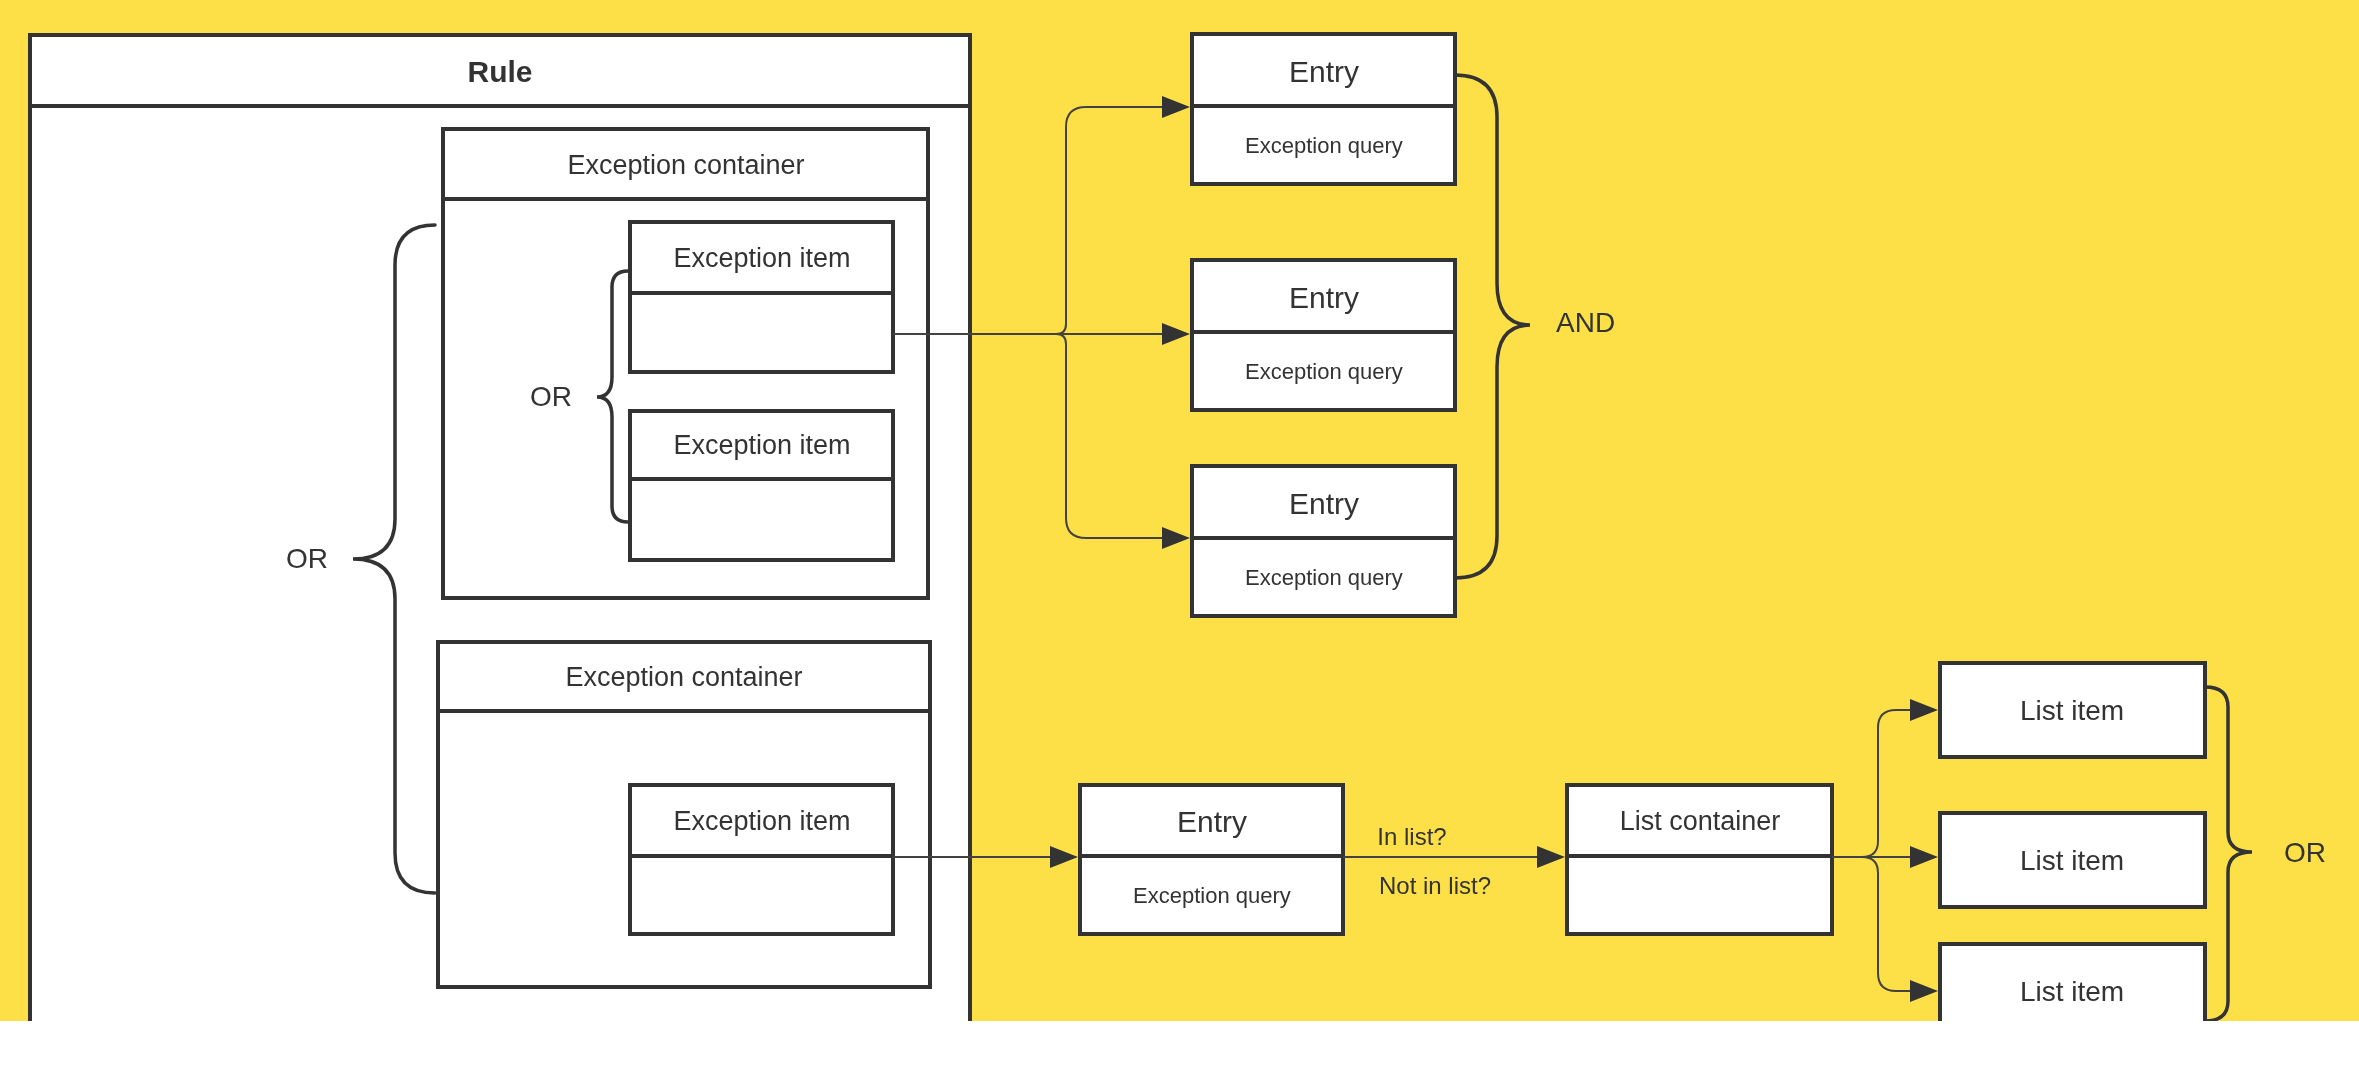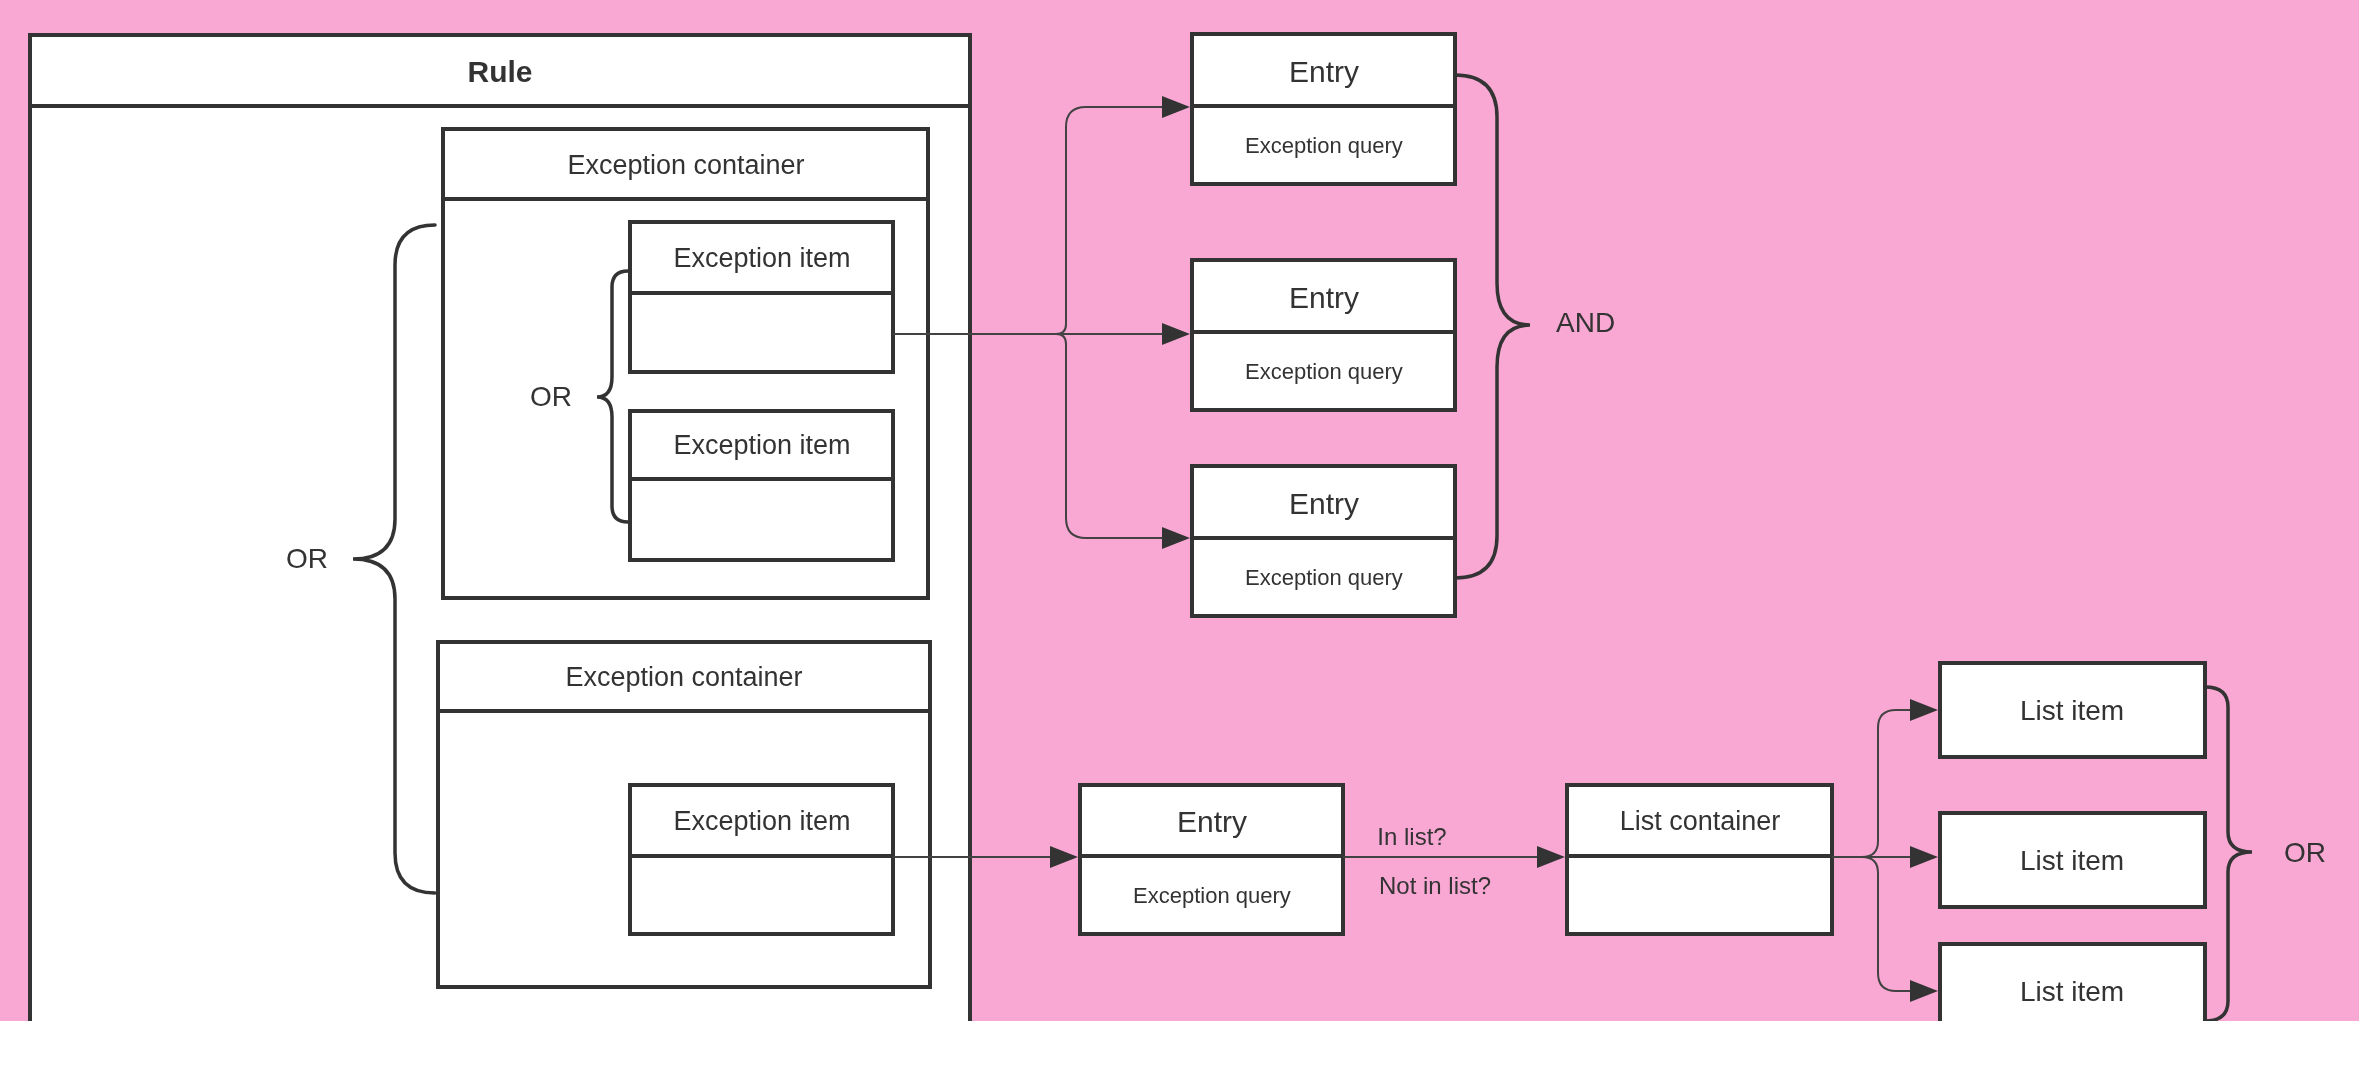--- a/index.html
+++ b/index.html
@@ -1,16 +1,16 @@
 <!DOCTYPE html>
 <html><head>
 <meta charset="utf-8">
 <style>
   html,body{margin:0;padding:0;background:#ffffff;}
-  .stage{width:2359px;height:1021px;position:relative;background:#f9a8d4;}
+  .stage{width:2359px;height:1021px;position:relative;background:#fde047;}
   svg{display:block;}
   svg text{
     font-family:"Liberation Sans", sans-serif;
     fill:#333333;
     dominant-baseline:central;
   }
   .box{fill:#ffffff;stroke:#333333;stroke-width:4;}
   .divider{stroke:#333333;stroke-width:4;}
   .conn{fill:none;stroke:#424242;stroke-width:2;}
   .brace{fill:none;stroke:#333333;stroke-width:3.5;stroke-linecap:round;}

